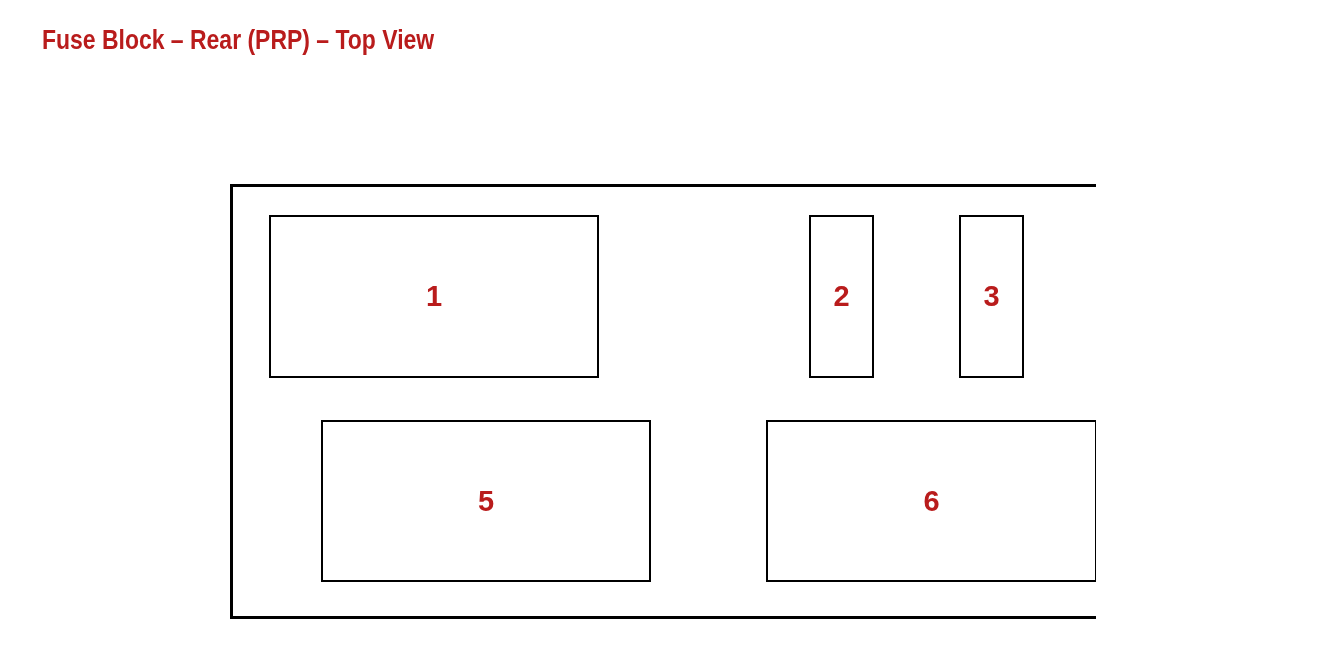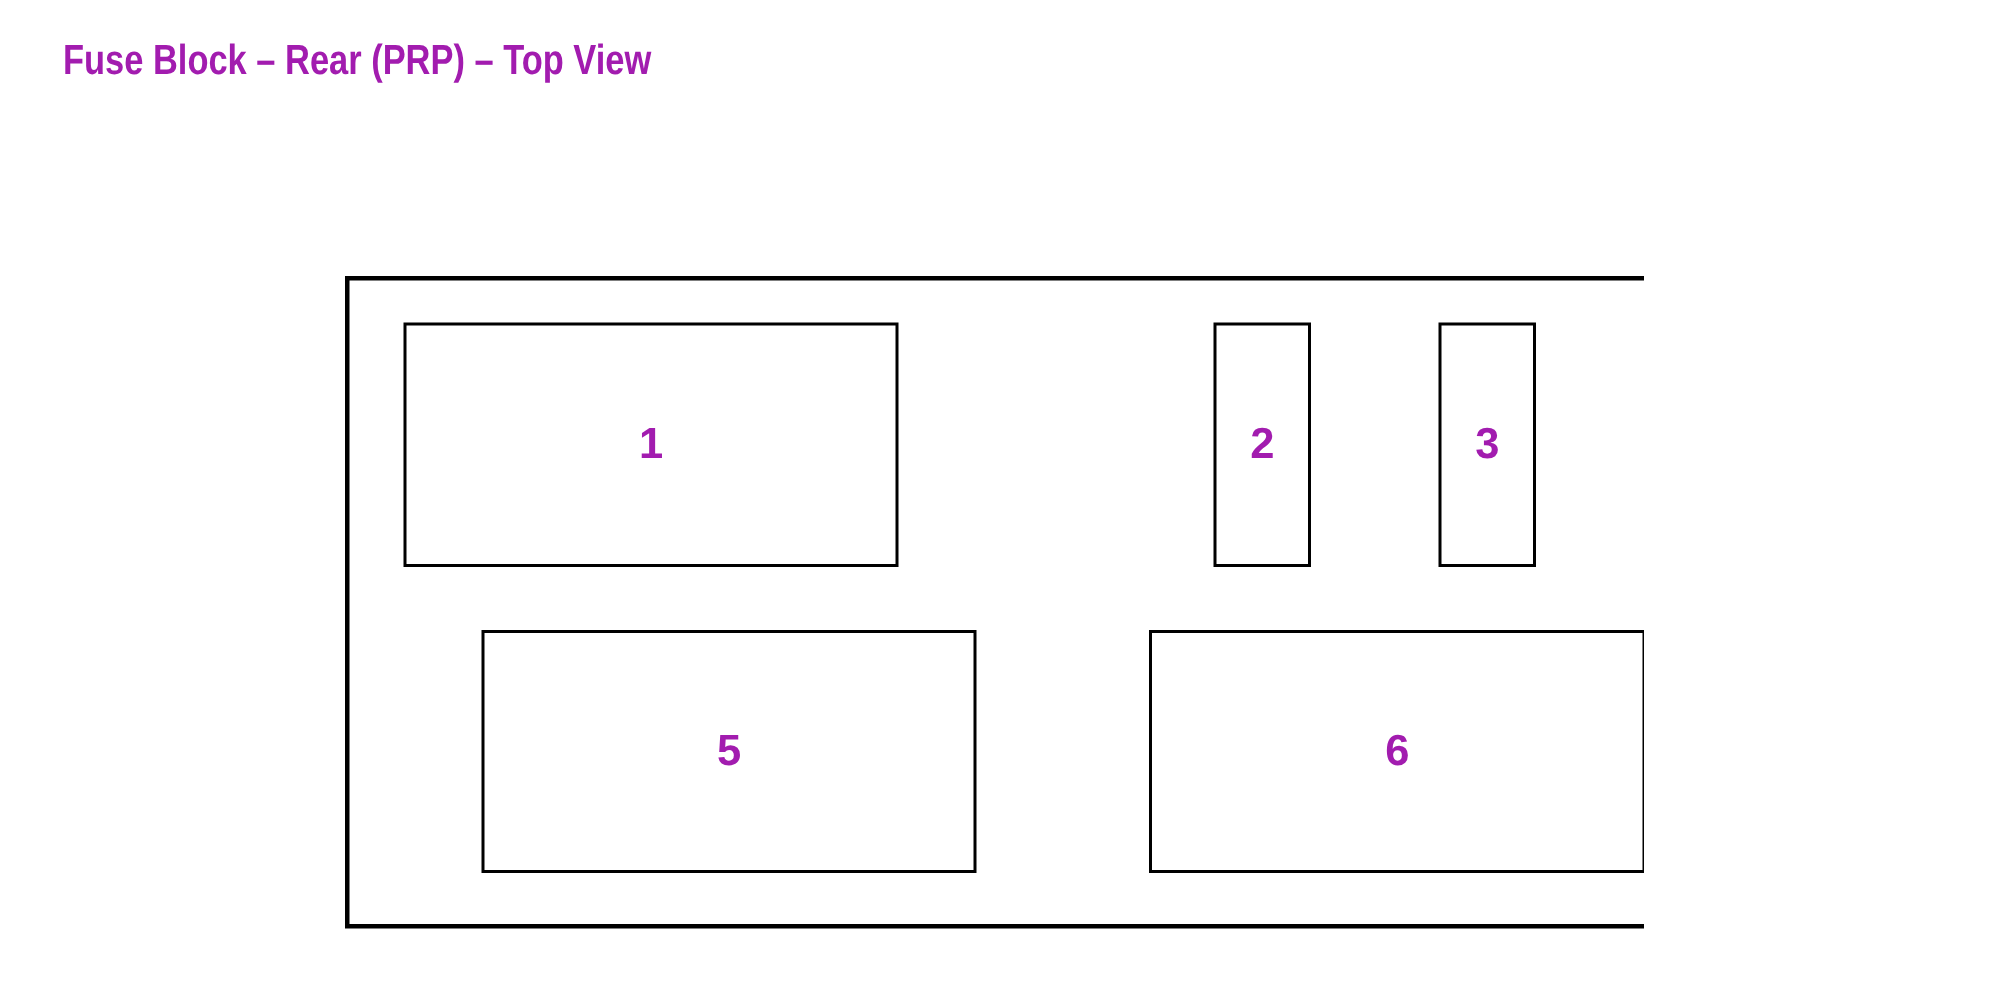--- a/index.html
+++ b/index.html
@@ -5,21 +5,21 @@
   html, body {
     margin: 0;
     padding: 0;
     background: #ffffff;
   }
   .page {
     position: relative;
     width: 1096px;
     height: 660px;
     background: #ffffff;
-    color: #a21caf;
+    color: #b91c1c;
     font-family: "Liberation Sans", "DejaVu Sans", sans-serif;
     overflow: hidden;
   }
   .title {
     position: absolute;
     left: 42px;
     top: 24px;
     margin: 0;
     font-size: 28px;
     font-weight: bold;

